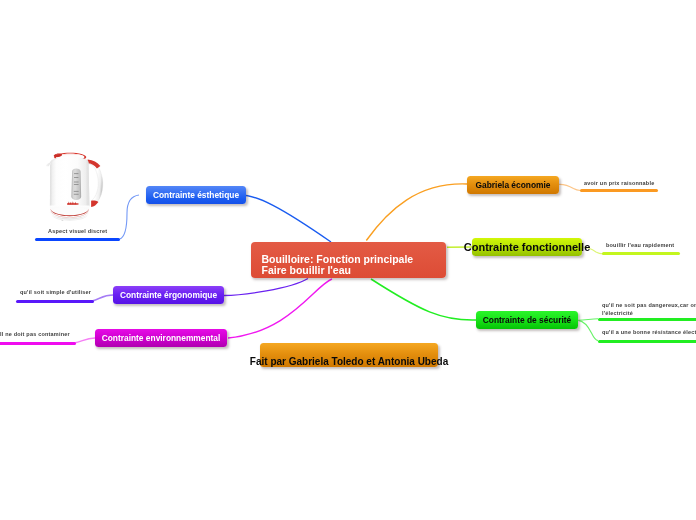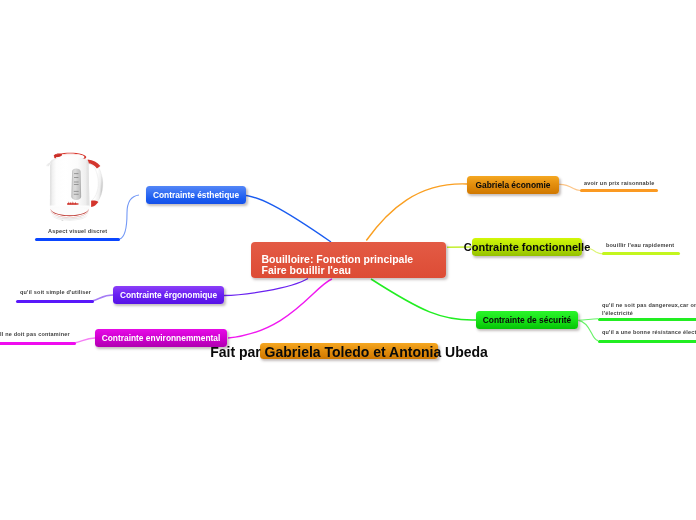--- a/index.html
+++ b/index.html
@@ -28,23 +28,23 @@
     box-shadow:1.5px 2px 2.5px rgba(60,40,40,0.3);}
   #n-securite{left:476px;top:311px;width:102px;height:18px;font-size:8.4px;
     background:linear-gradient(180deg,#2bf52b 0%,#1ae41a 45%,#05c405 100%);color:#0a0a0a;
     box-shadow:1.5px 2px 2.5px rgba(60,40,40,0.3);}
   #n-ergonomique{left:113px;top:286px;width:111px;height:18px;font-size:8.4px;
     background:linear-gradient(180deg,#8c3ff8 0%,#6a20f2 48%,#5612e6 100%);color:#fff;
     box-shadow:1.5px 2px 2.5px rgba(60,40,40,0.3);}
   #n-environnemental{left:95px;top:329px;width:132px;height:18px;font-size:8.4px;
     background:linear-gradient(180deg,#e60ce6 0%,#d000d0 48%,#b000b0 100%);color:#fff;
     box-shadow:1.5px 2px 2.5px rgba(60,40,40,0.3);}
-  #n-credit{left:260px;top:343px;width:178px;height:16px;font-size:14px;
+  #n-credit{left:260px;top:343px;width:178px;height:24px;font-size:10px;
     background:linear-gradient(180deg,#f5a822 0%,#e48f0e 45%,#d07800 100%);color:#0a0a0a;
-    box-shadow:1.5px 2px 2.5px rgba(60,40,40,0.3);}
+    box-shadow:1.5px 2px 2.5px rgba(60,40,40,0.3);align-items:flex-end;}
 
   
   #l-esthetique{left:48px;top:228px;}
   #b-esthetique{left:35px;top:238px;width:85px;height:3px;background:#0a46ff;}
   #l-economie{left:584px;top:179.5px;}
   #b-economie{left:580px;top:189px;width:78px;height:3px;background:#fb9a22;}
   #l-fonctionnelle{left:606px;top:242px;}
   #b-fonctionnelle{left:602px;top:252px;width:78px;height:3px;background:#c3f61e;}
   #l-securite-a{left:602px;top:301px;white-space:normal;width:100px;line-height:8px;}
   #b-securite-a{left:598px;top:318px;width:100px;height:3px;background:#22ee22;}

